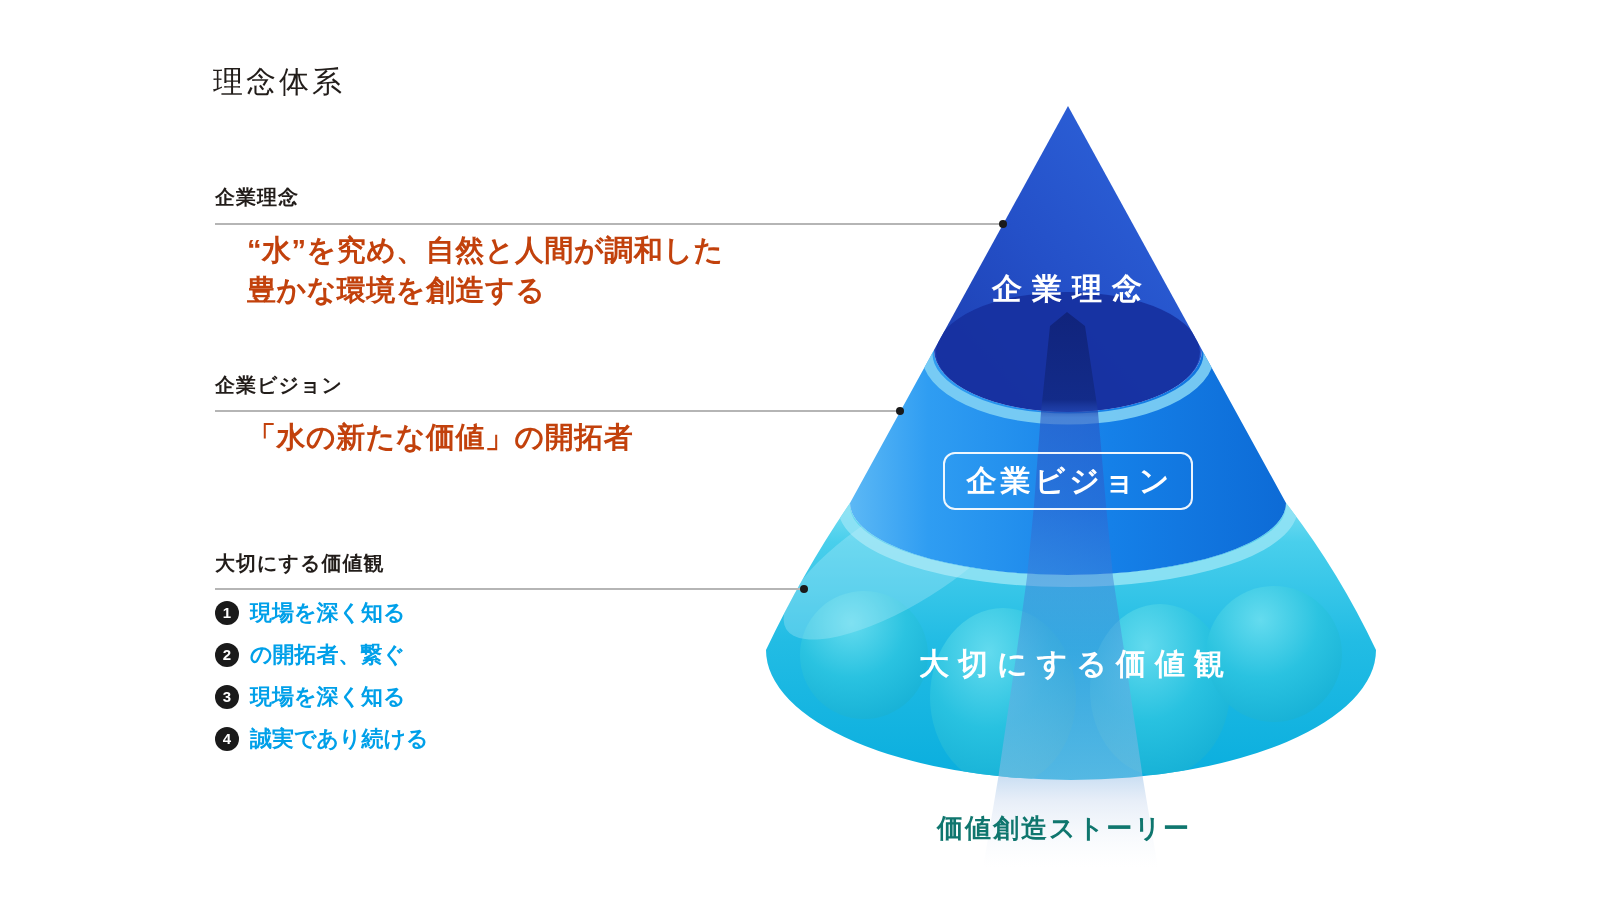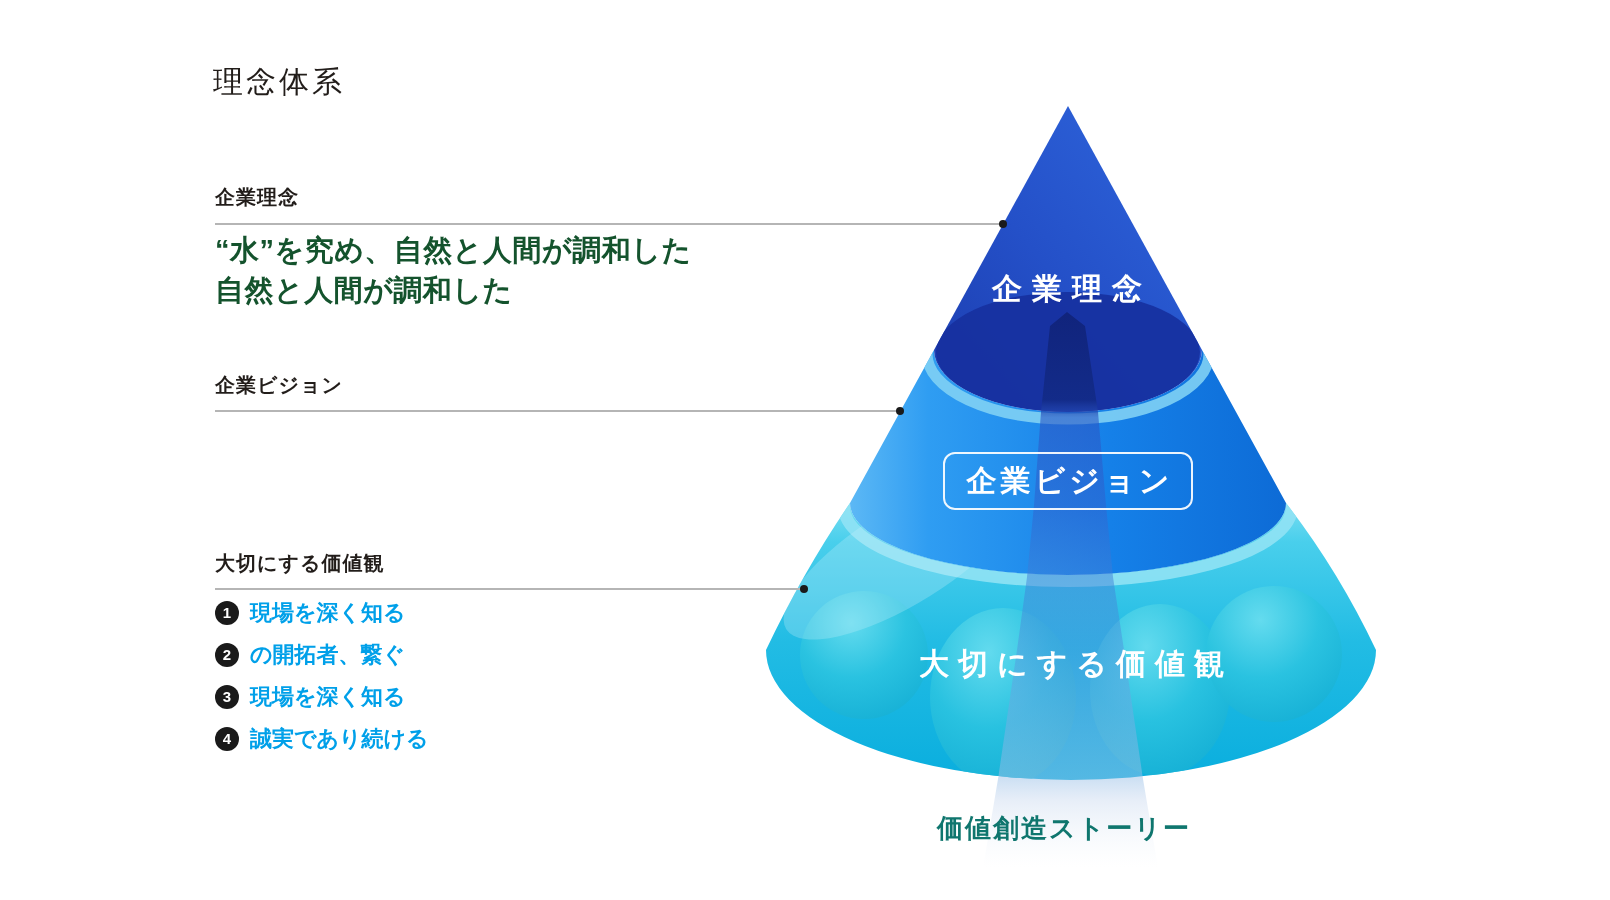--- a/index.html
+++ b/index.html
@@ -15,21 +15,21 @@
   .sec-label{
     font-size:20px;font-weight:600;color:#221d1a;letter-spacing:1px;
   }
   .lead-line{
     height:2px;background:#b5b5b5;
   }
   .lead-dot{
     width:8px;height:8px;border-radius:50%;background:#1a1a1a;
   }
   .headline{
-    font-size:29px;font-weight:bold;color:#14532d;line-height:40px;letter-spacing:0.5px;white-space:nowrap;
+    font-size:29px;font-weight:bold;color:#c2410c;line-height:40px;letter-spacing:0.5px;white-space:nowrap;margin-left:32px;
   }
   .values{left:215px;top:601px;}
   .value-row{display:flex;align-items:center;margin-bottom:18px;height:24px;}
   .value-badge{
     width:24px;height:24px;border-radius:50%;background:#1a1a1a;color:#fff;
     font-size:15px;font-weight:bold;line-height:24px;text-align:center;margin-right:11px;flex:0 0 auto;
   }
   .value-text{font-size:22px;font-weight:bold;color:#00A0E9;white-space:nowrap;}
   
   .cone-label{
@@ -129,27 +129,28 @@
   <div class="abs cone-label tier3-label">大切にする価値観</div>
   <div class="abs story-label">価値創造ストーリー</div>
 
   <div class="abs page-title">理念体系</div>
 
   <div class="abs sec-label" style="left:215px;top:184px">企業理念</div>
   <div class="abs lead-line" style="left:215px;top:223px;width:788px"></div>
   <div class="abs lead-dot" style="left:999px;top:220px"></div>
   <div class="abs headline" style="left:215px;top:230px">
     <div>“水”を究め、自然と人間が調和した</div>
-    <div>自然と人間が調和した</div>
+    <div>豊かな環境を創造する</div>
   </div>
 
   <div class="abs sec-label" style="left:215px;top:372px">企業ビジョン</div>
   <div class="abs lead-line" style="left:215px;top:410px;width:685px"></div>
   <div class="abs lead-dot" style="left:896px;top:407px"></div>
   <div class="abs headline" style="left:215px;top:417px">
+    <div>「水の新たな価値」の開拓者</div>
   </div>
 
   <div class="abs sec-label" style="left:215px;top:550px">大切にする価値観</div>
   <div class="abs lead-line" style="left:215px;top:588px;width:589px"></div>
   <div class="abs lead-dot" style="left:800px;top:585px"></div>
 
   <div class="abs values">
     <div class="value-row">
       <span class="value-badge">1</span>
       <span class="value-text">現場を深く知る</span>

